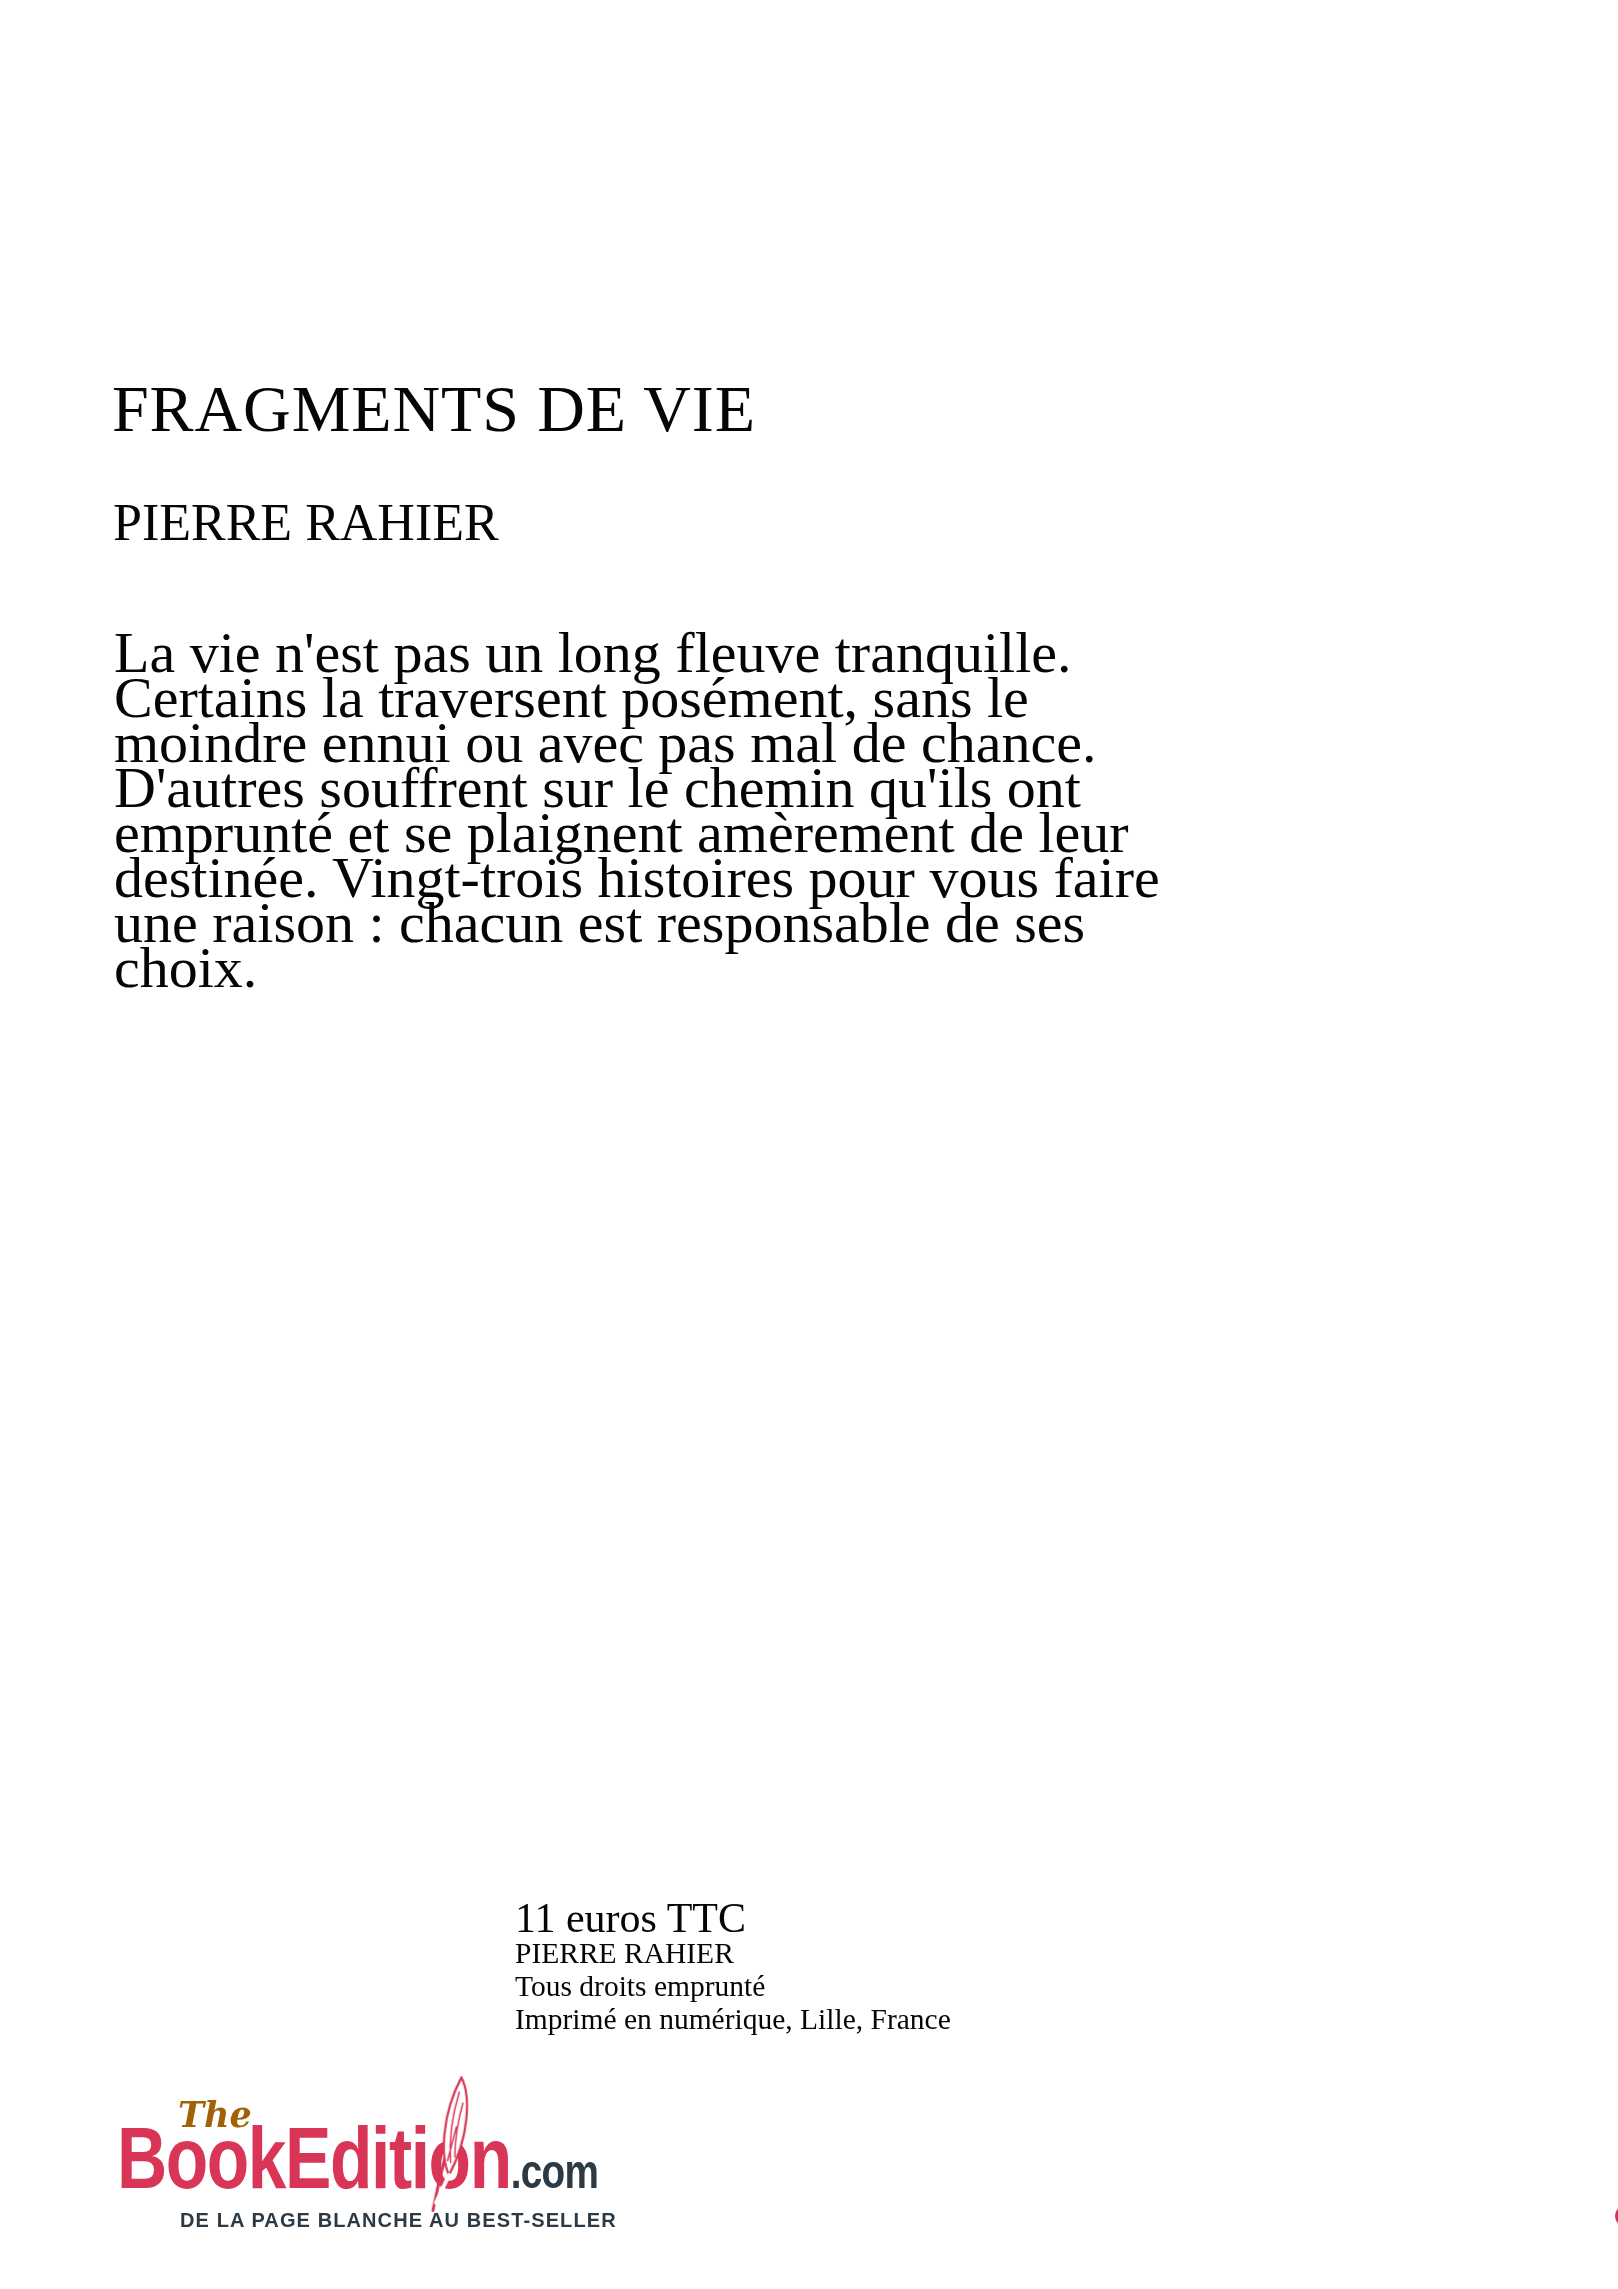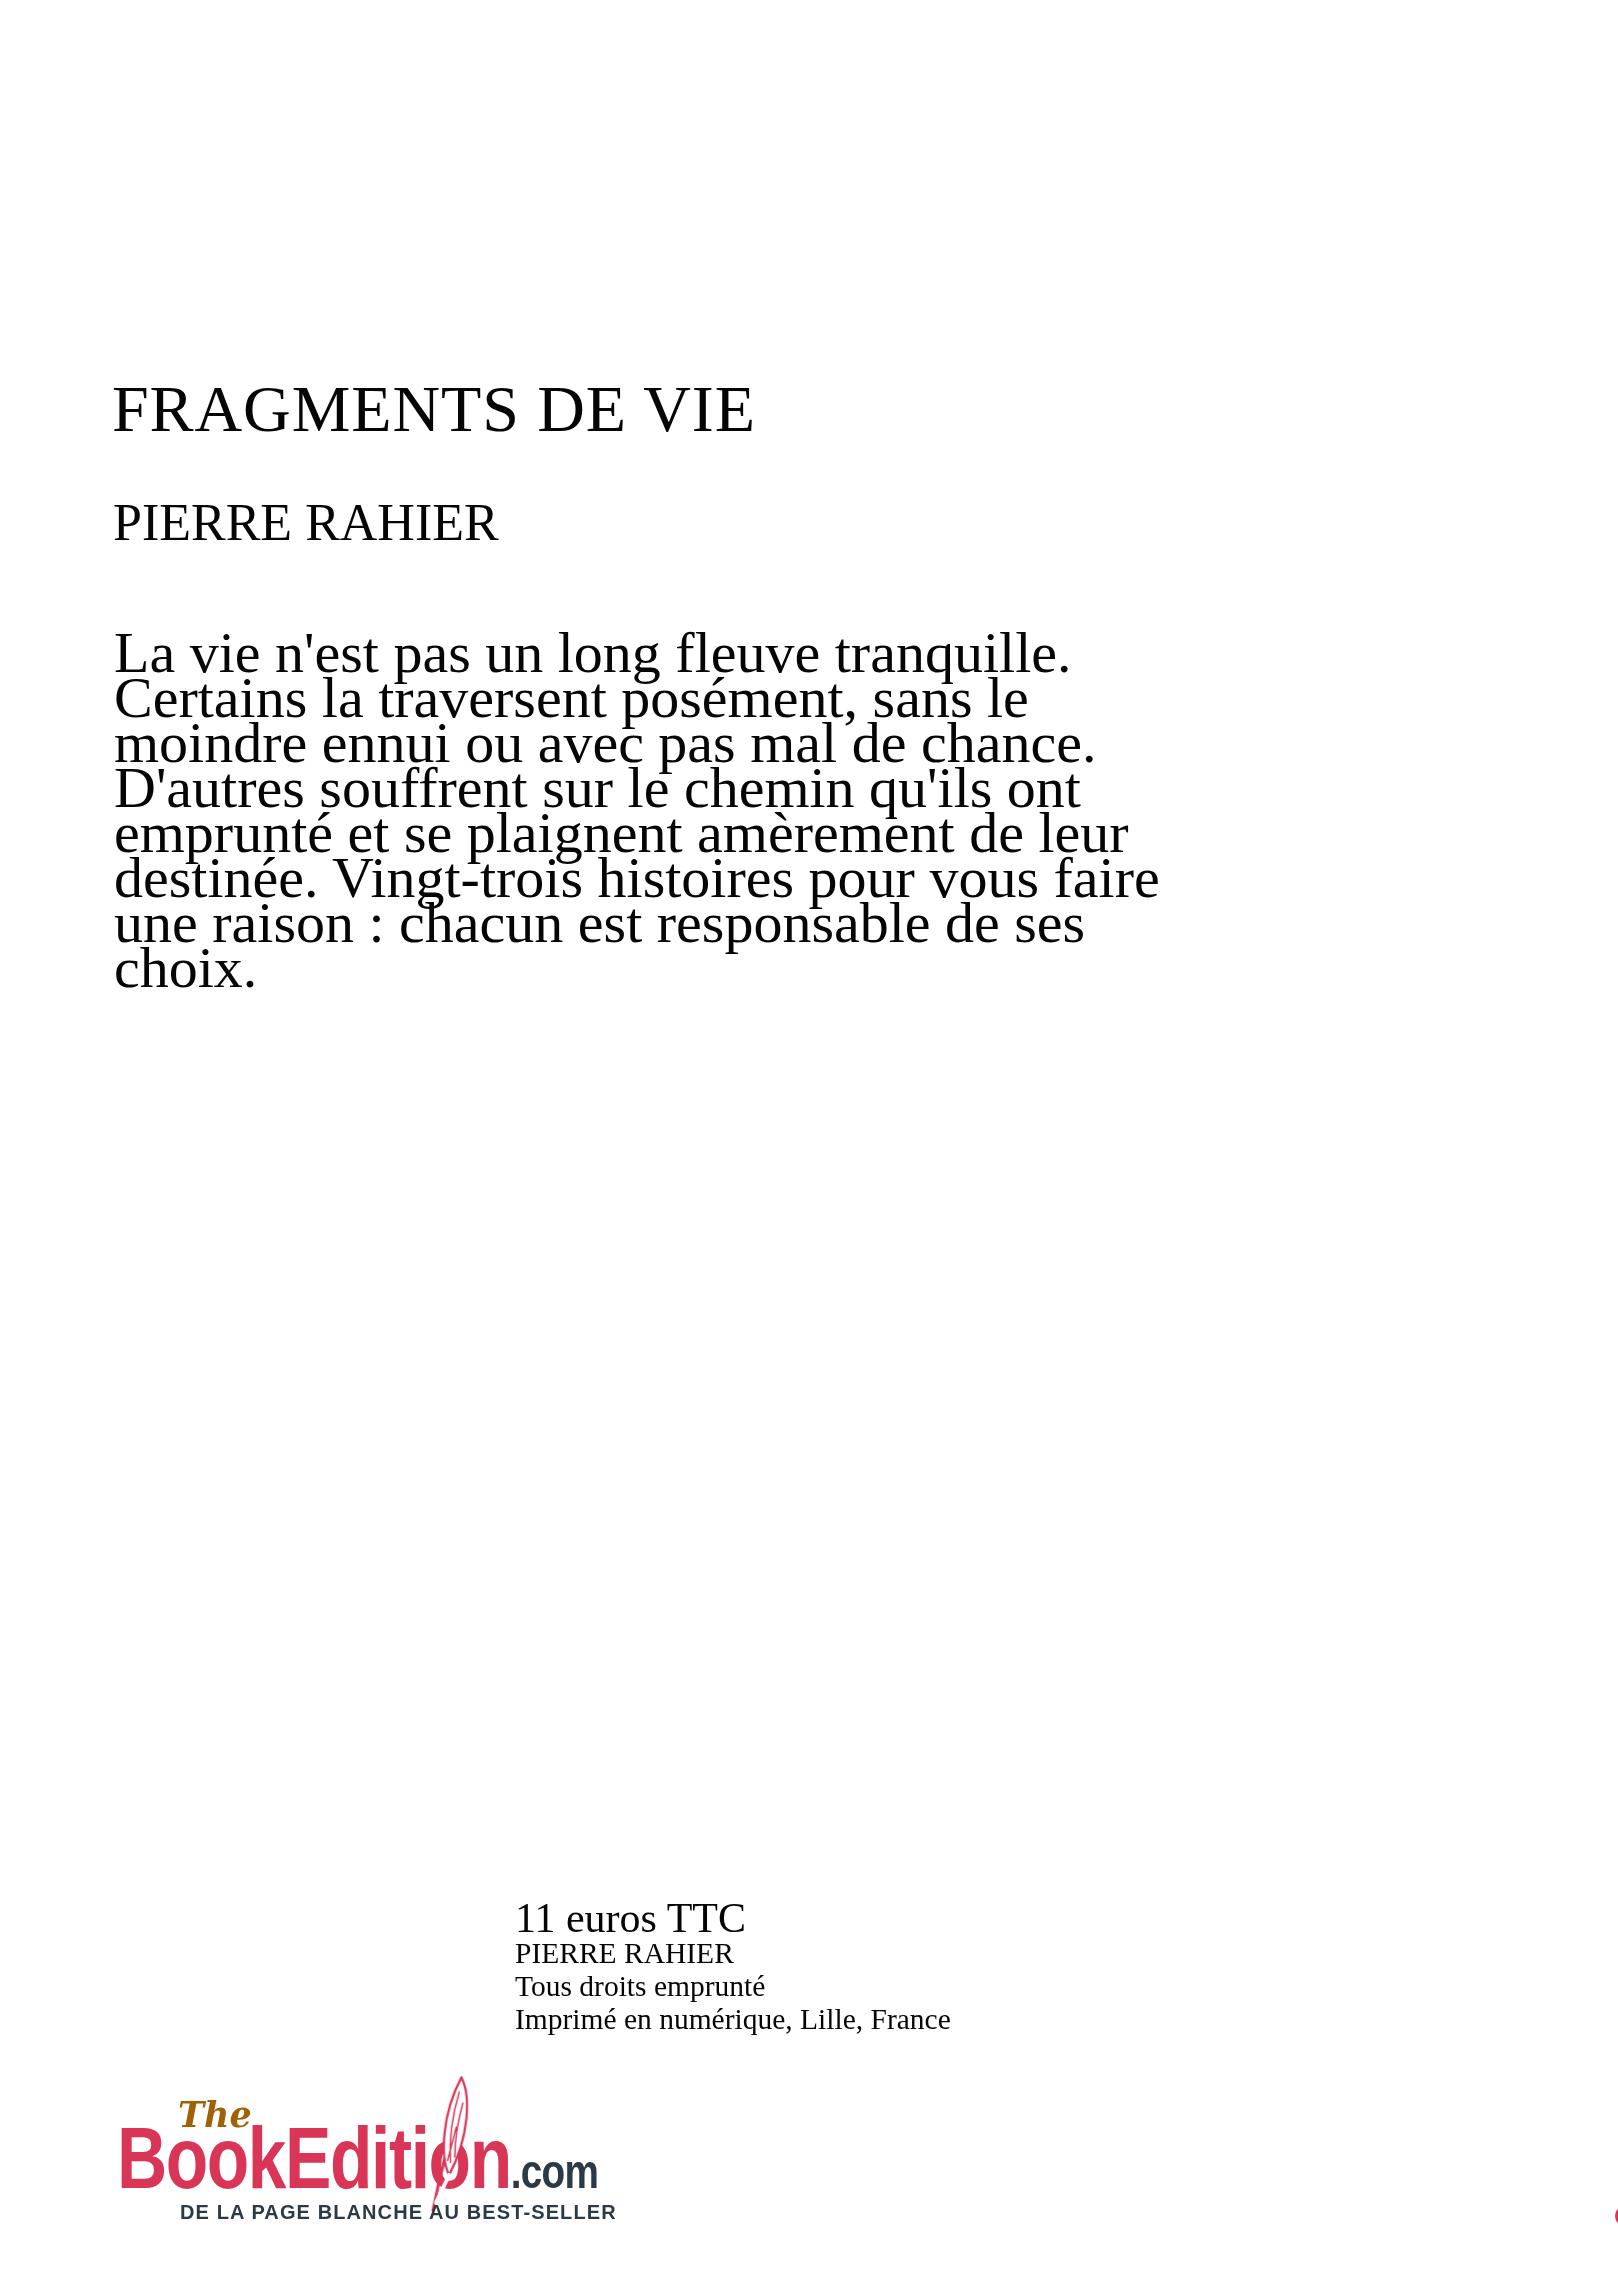--- a/index.html
+++ b/index.html
@@ -148,18 +148,18 @@
 
   <div class="logo-main">
     <span style="color:#D93556;">BookEditi</span><span class="logo-o" style="color:#D93556;"><span>o</span><svg class="feather-svg" viewBox="0 0 78 152">
             <path d="M14 150 C22 118 34 78 52 34" stroke="#D93556" stroke-width="4" fill="none" stroke-linecap="round"></path>
             <path d="M53 6 C66 26 64 70 36 112 C24 92 26 46 53 6 Z" fill="#ffffff" stroke="#D93556" stroke-width="3" stroke-linejoin="round"></path>
             <path d="M50 22 C40 48 36 72 38 98 M55 34 C48 54 44 72 44 92 M46 60 L34 96" stroke="#D93556" stroke-width="2" fill="none" stroke-linecap="round"></path>
             <path d="M36 112 C30 122 24 132 18 142" stroke="#ffffff" stroke-width="5" fill="none" stroke-linecap="round"></path>
           </svg></span><span style="color:#D93556;">n</span><span class="logo-domain" style="color:#2C3A46;">.com</span>
   </div>
 
-  <div class="logo-tagline" style="color:#2C3A46;">DE LA PAGE BLANCHE AU BEST-SELLER</div>
+  <div class="logo-tagline" style="color:#2C3A46;margin-top:8px;">DE LA PAGE BLANCHE AU BEST-SELLER</div>
 
   <div class="edge-artifact" style="background:#D93556;"></div>
 
 </div>
 
 
 </body></html>

